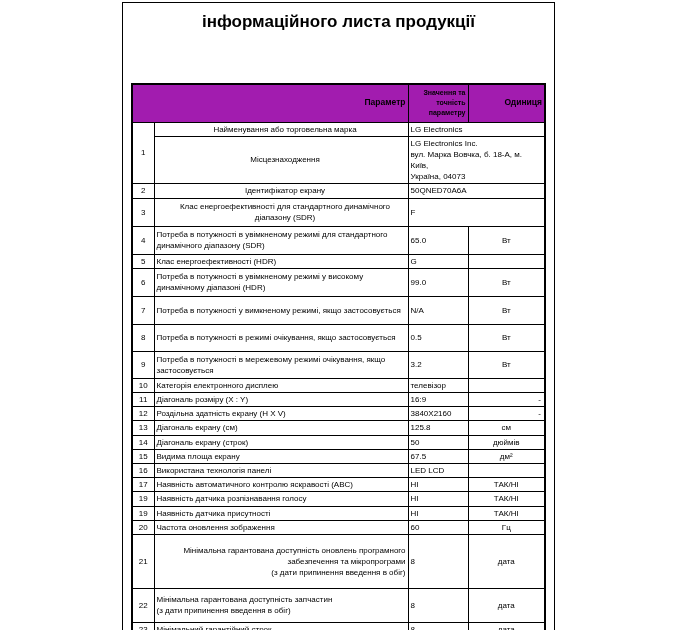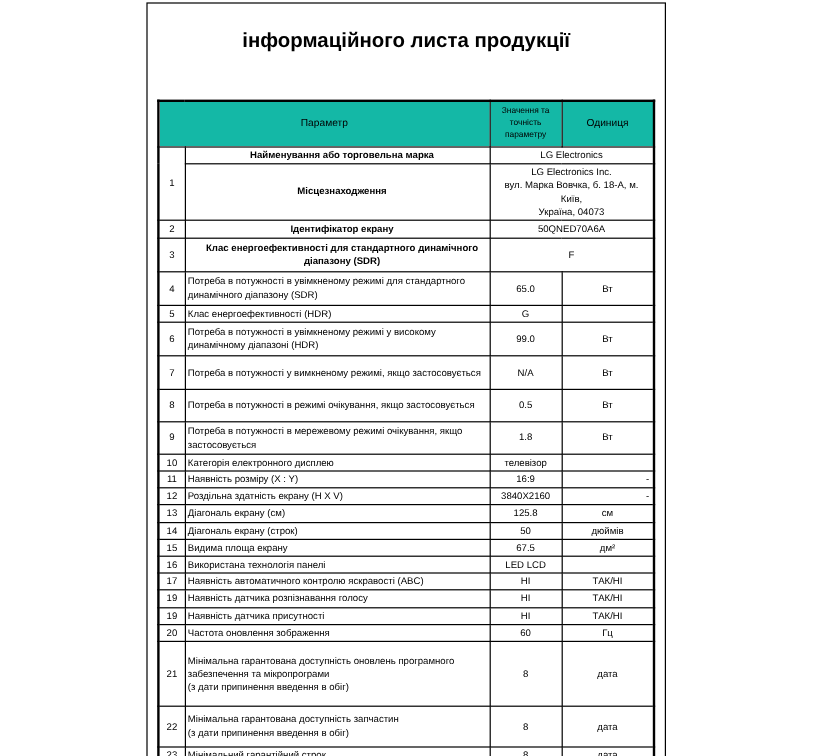--- a/index.html
+++ b/index.html
@@ -13,21 +13,21 @@
     color: #000;
   }
   .page {
     position: absolute;
     left: 122px; top: 2px;
     width: 433px; height: 700px;
     border: 1.5px solid #000;
     background: #fff;
   }
   .title {
-    margin-top: 21px;
+    margin-top: 9px;
     text-align: center;
     font-size: 17px;
     font-weight: bold;
   }
   table.spec {
     position: absolute;
     left: 8px; top: 80px;
     width: 413px;
     border-collapse: collapse;
     table-layout: fixed;
@@ -35,33 +35,33 @@
     line-height: 1.4;
     border: 2px solid #000;
   }
   table.spec th, table.spec td {
     border: 1px solid #000;
     padding: 1px 2px;
     overflow: hidden;
     vertical-align: middle;
   }
   thead th {
-    background: #14b8a6;
-    font-weight: normal;
-    text-align: center;
+    background: #a21caf;
+    font-weight: bold;
+    text-align: right;
     font-size: 8.5px;
   }
   thead th.hdr-val { font-size: 7px; line-height: 1.45; }
   .num   { text-align: center; }
   .param { text-align: left; padding-left: 3px; }
-  .param.c { text-align: center; padding-left: 10px; font-weight: bold; }
-  .val   { text-align: center; }
+  .param.c { text-align: center; padding-left: 10px; }
+  .val   { }
   .unit  { text-align: center; margin-top: 36px; }
   .unit.dash { text-align: right; padding-right: 3px; }
-  .vtop  { vertical-align: top; }
+  .vtop  { vertical-align: top; text-align: right; }
 </style>
 </head>
 <body>
 
 <div class="page">
   <div class="title">інформаційного листа продукції</div>
 
   <table class="spec">
     <colgroup>
       <col style="width:22px">
@@ -126,32 +126,32 @@
       </tr>
       <tr style="height:27px">
         <td class="num">8</td>
         <td class="param">Потреба в потужності в режимі очікування, якщо застосовується</td>
         <td class="val">0.5</td>
         <td class="unit">Вт</td>
       </tr>
       <tr style="height:27px">
         <td class="num">9</td>
         <td class="param">Потреба в потужності в мережевому режимі очікування, якщо застосовується</td>
-        <td class="val">1.8</td>
+        <td class="val">3.2</td>
         <td class="unit">Вт</td>
       </tr>
       <tr style="height:13px">
         <td class="num">10</td>
         <td class="param">Категорія електронного дисплею</td>
         <td class="val">телевізор</td>
         <td class="unit"></td>
       </tr>
       <tr style="height:13px">
         <td class="num">11</td>
-        <td class="param">Наявність розміру (X : Y)</td>
+        <td class="param">Діагональ розміру (X : Y)</td>
         <td class="val">16:9</td>
         <td class="unit dash">-</td>
       </tr>
       <tr style="height:13px">
         <td class="num">12</td>
         <td class="param">Роздільна здатність екрану (H X V)</td>
         <td class="val">3840X2160</td>
         <td class="unit dash">-</td>
       </tr>
       <tr style="height:13px">

